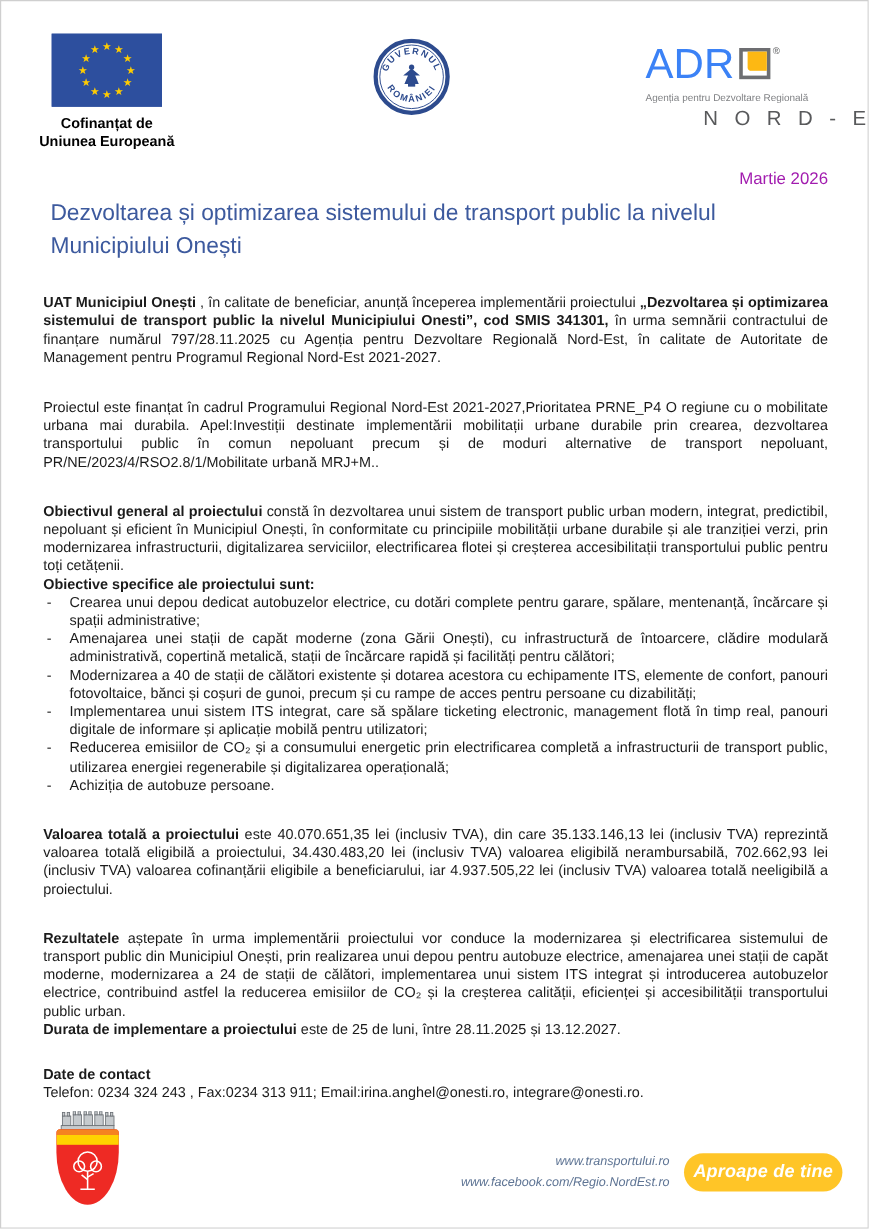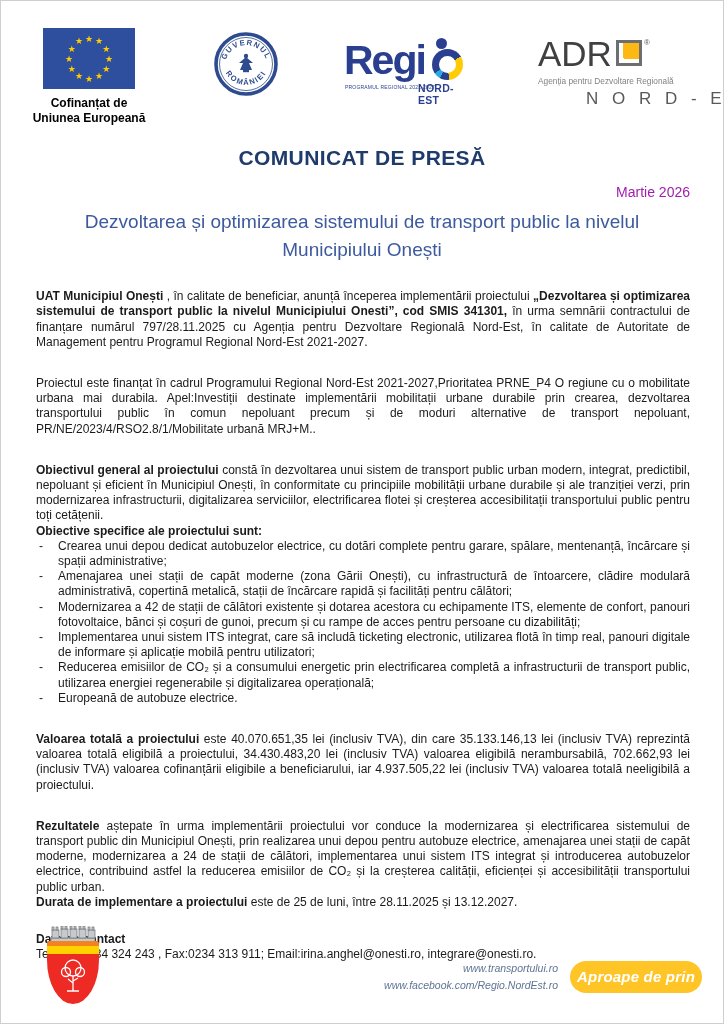--- a/index.html
+++ b/index.html
@@ -20,32 +20,32 @@
   .regio-word { position:absolute; left:0; top:-6px; font-size:41px; font-weight:800;
                 color:#2a3f8f; letter-spacing:-2px; line-height:52px; }
   .regio-ring { position:absolute; left:88px; top:9px; width:31px; height:31px; border-radius:50%;
     background:conic-gradient(from 210deg, #29abe2 0 7%, #2a3f8f 7% 58%, #ffcb05 58% 90%, #2a3f8f 90% 100%); }
   .regio-ring::after { content:""; position:absolute; inset:7px; background:#fff; border-radius:50%; }
   .regio-dot { position:absolute; left:92px; top:-2px; width:11px; height:11px; border-radius:50%; background:#2a3f8f; }
   .regio-program { position:absolute; left:1px; top:44px; font-size:5px; color:#2a3f8f; letter-spacing:0.2px; white-space:nowrap; }
   .regio-nordest { position:absolute; left:74px; top:42px; font-size:10.5px; font-weight:800; color:#2a3f8f; letter-spacing:0.3px; }
   .adr-block { width:160px; margin-top:10px; text-align:left; color:#6d6e71; }
   .adr-top { display:flex; align-items:flex-start; }
-  .adr-acronym { font-size:35px; line-height:32px; font-weight:500; color:#404040; letter-spacing:0; }
+  .adr-acronym { font-size:35px; line-height:32px; font-weight:500; color:#3b82f6; letter-spacing:0; }
   .adr-square { width:26px; height:26px; border:3px solid #6d6e71; position:relative; margin:2px 0 0 4px; }
   .adr-square::before { content:""; position:absolute; top:0; right:0; width:16px; height:16px;
     background:radial-gradient(circle at 100% 0%, #fdb813 0 94%, transparent 95%); }
   .adr-reg { font-size:8px; margin:0 0 0 2px; color:#58595b; }
   .adr-line1 { font-size:8.3px; margin-top:6px; color:#808285; white-space:nowrap; }
   .adr-line2 { font-size:17px; margin-top:3px; letter-spacing:4.5px; color:#58595b; white-space:nowrap;margin-left:48px; }
   
   .title { margin-top:20px; text-align:center; font-size:21px; font-weight:800;
            color:#1f3b6b; letter-spacing:0.4px; }
   .date { margin:14px 34px 0 0; text-align:right; font-size:14px; color:#a21caf; }
-  .subtitle { margin:8px auto 0; width:640px; text-align:center; font-size:19px; font-weight:500;
+  .subtitle { margin:8px auto 0; width:640px; text-align:left; font-size:19px; font-weight:500;
               color:#3d5a9e; line-height:1.45; }
   
   .main { margin-top:13px; padding:0 34px 0 36px; font-size:12px; line-height:15.2px;
           color:#1b1b1b; }
   .main p.just { text-align:justify;margin-top:26px; }
   .boldrun { font-weight:bold; }
   .bold-line { font-weight:bold; }
   .bullet { display:flex; }
   .bullet .dash { flex:0 0 22px; padding-left:3px; }
   .bullet .btxt { flex:1; text-align:justify; }
@@ -111,40 +111,32 @@
           <textPath href="#arcBot" startOffset="50%" text-anchor="middle">ROMÂNIEI</textPath>
         </text>
         <g fill="#2d4b8e">
           <circle cx="32" cy="24" r="2.2"></circle>
           <path d="M32 25 L25 31 L29 31 L26 38 L38 38 L35 31 L39 31 Z"></path>
           <rect x="29" y="38" width="6" height="2.2"></rect>
         </g>
       </svg>
     </div>
 
-    <div class="regio-block">
-      <span class="regio-word">Regi</span>
-      <span class="regio-ring"></span>
-      <span class="regio-dot"></span>
-      <span class="regio-program">PROGRAMUL REGIONAL 2021-2027</span>
-      <span class="regio-nordest">NORD-EST</span>
-    </div>
 
     <div class="adr-block">
       <div class="adr-top">
         <span class="adr-acronym">ADR</span>
         <span class="adr-square"></span>
         <span class="adr-reg">®</span>
       </div>
       <div class="adr-line1">Agenția pentru Dezvoltare Regională</div>
       <div class="adr-line2">N O R D - E S T</div>
     </div>
   </header>
 
-  <h1 class="title">COMUNICAT DE PRESĂ</h1>
   <div class="date">Martie 2026</div>
   <h2 class="subtitle">Dezvoltarea și optimizarea sistemului de transport public la nivelul Municipiului Onești</h2>
 
   <main class="main">
     <p class="just"><span class="boldrun">UAT Municipiul Onești</span><span> , în calitate de beneficiar, anunță începerea implementării proiectului </span><span class="boldrun">„Dezvoltarea și optimizarea sistemului de transport public la nivelul Municipiului Onesti”, cod SMIS 341301,</span><span> în urma semnării contractului de finanțare numărul  797/28.11.2025 cu Agenția pentru Dezvoltare Regională Nord-Est, în calitate de Autoritate de Management pentru Programul Regional Nord-Est 2021-2027.</span></p>
 
     <p class="just">Proiectul este finanțat în cadrul Programului Regional Nord-Est 2021-2027,Prioritatea PRNE_P4 O regiune cu o mobilitate urbana mai durabila. Apel:Investiții destinate implementării mobilitații urbane durabile prin crearea, dezvoltarea transportului public în comun nepoluant precum și de moduri alternative de transport nepoluant, PR/NE/2023/4/RSO2.8/1/Mobilitate urbană MRJ+M..</p>
 
     <p class="just"><span class="boldrun">Obiectivul general al proiectului</span><span> constă în dezvoltarea unui sistem de transport public urban modern, integrat, predictibil, nepoluant și eficient în Municipiul Onești, în conformitate cu principiile mobilității urbane durabile și ale tranziției verzi, prin modernizarea infrastructurii, digitalizarea serviciilor, electrificarea flotei și creșterea accesibilitații transportului public pentru toți cetățenii.</span></p>
 
@@ -154,33 +146,33 @@
       <div class="bullet">
           <span class="dash">-</span>
           <span class="btxt">Crearea unui depou dedicat autobuzelor electrice, cu dotări complete pentru garare, spălare, mentenanță, încărcare și spații administrative;</span>
         </div>
       <div class="bullet">
           <span class="dash">-</span>
           <span class="btxt">Amenajarea unei stații de capăt moderne (zona Gării Onești), cu infrastructură de întoarcere, clădire modulară administrativă, copertină metalică, stații de încărcare rapidă și facilități pentru călători;</span>
         </div>
       <div class="bullet">
           <span class="dash">-</span>
-          <span class="btxt">Modernizarea a 42 de stații de călători existente și dotarea acestora cu echipamente ITS, elemente de confort, panouri fotovoltaice, bănci și coșuri de gunoi, precum și cu rampe de acces pentru persoane cu dizabilități;</span>
-        </div>
-      <div class="bullet">
-          <span class="dash">-</span>
-          <span class="btxt">Implementarea unui sistem ITS integrat, care să includă ticketing electronic, utilizarea flotă în timp real, panouri digitale de informare și aplicație mobilă pentru utilizatori;</span>
+          <span class="btxt">Modernizarea a 40 de stații de călători existente și dotarea acestora cu echipamente ITS, elemente de confort, panouri fotovoltaice, bănci și coșuri de gunoi, precum și cu rampe de acces pentru persoane cu dizabilități;</span>
+        </div>
+      <div class="bullet">
+          <span class="dash">-</span>
+          <span class="btxt">Implementarea unui sistem ITS integrat, care să spălare ticketing electronic, management flotă în timp real, panouri digitale de informare și aplicație mobilă pentru utilizatori;</span>
         </div>
       <div class="bullet">
           <span class="dash">-</span>
           <span class="btxt">Reducerea emisiilor de CO₂ și a consumului energetic prin electrificarea completă a infrastructurii de transport public, utilizarea energiei regenerabile și digitalizarea operațională;</span>
         </div>
       <div class="bullet">
           <span class="dash">-</span>
-          <span class="btxt">Europeană de autobuze electrice.</span>
+          <span class="btxt">Achiziția de autobuze persoane.</span>
         </div>
     </div>
 
     <p class="just"><span class="boldrun">Valoarea totală a proiectului</span><span> este 40.070.651,35 lei (inclusiv TVA), din care 35.133.146,13 lei (inclusiv TVA) reprezintă valoarea totală eligibilă a proiectului, 34.430.483,20 lei (inclusiv TVA) valoarea eligibilă nerambursabilă, 702.662,93 lei (inclusiv TVA) valoarea cofinanțării eligibile a beneficiarului, iar 4.937.505,22 lei (inclusiv TVA) valoarea totală neeligibilă a proiectului.</span></p>
 
     <p class="just"><span class="boldrun">Rezultatele</span><span> aștepate în urma implementării proiectului vor conduce la modernizarea și electrificarea sistemului de transport public din Municipiul Onești, prin realizarea unui depou pentru autobuze electrice, amenajarea unei stații de capăt moderne, modernizarea a 24 de stații de călători, implementarea unui sistem ITS integrat și introducerea autobuzelor electrice, contribuind astfel la reducerea emisiilor de CO₂ și la creșterea calității, eficienței și accesibilității transportului public urban.</span></p>
 
     <p><span class="boldrun">Durata de implementare a proiectului</span><span> este de 25 de luni, între 28.11.2025 și 13.12.2027.</span></p>
 
     <p class="bold-line contact-h">Date de contact</p>
@@ -221,16 +213,16 @@
         </g>
       </svg>
     </div>
   </div>
 
   <div class="footer-right">
     <div class="footer-links">
       <div><a href="#">www.transportului.ro</a></div>
       <div><a href="#">www.facebook.com/Regio.NordEst.ro</a></div>
     </div>
-    <div class="badge">Aproape de prin</div>
+    <div class="badge">Aproape de tine</div>
   </div>
 
 </div>
 
 </body></html>

